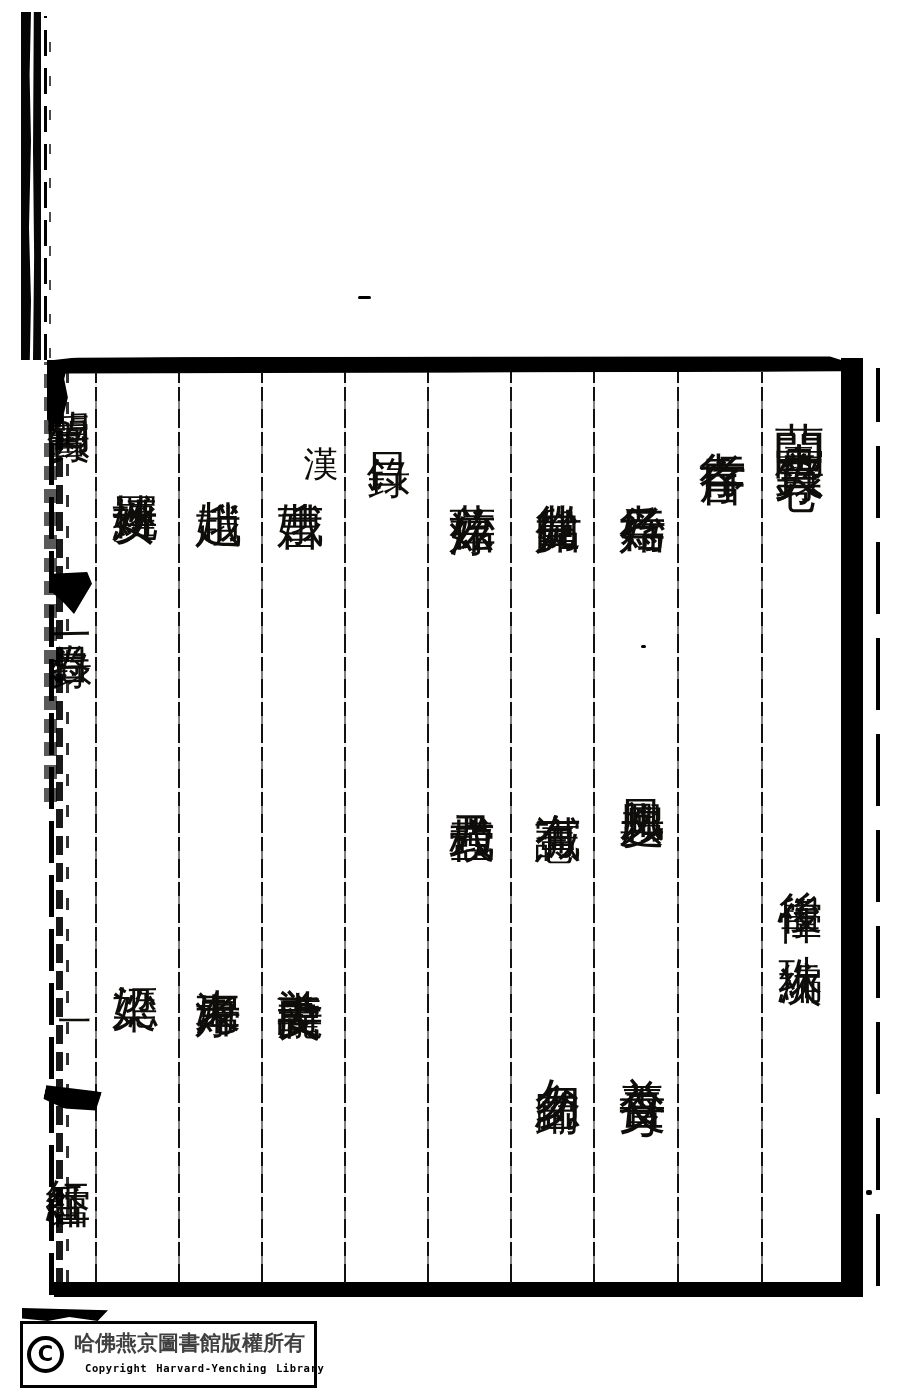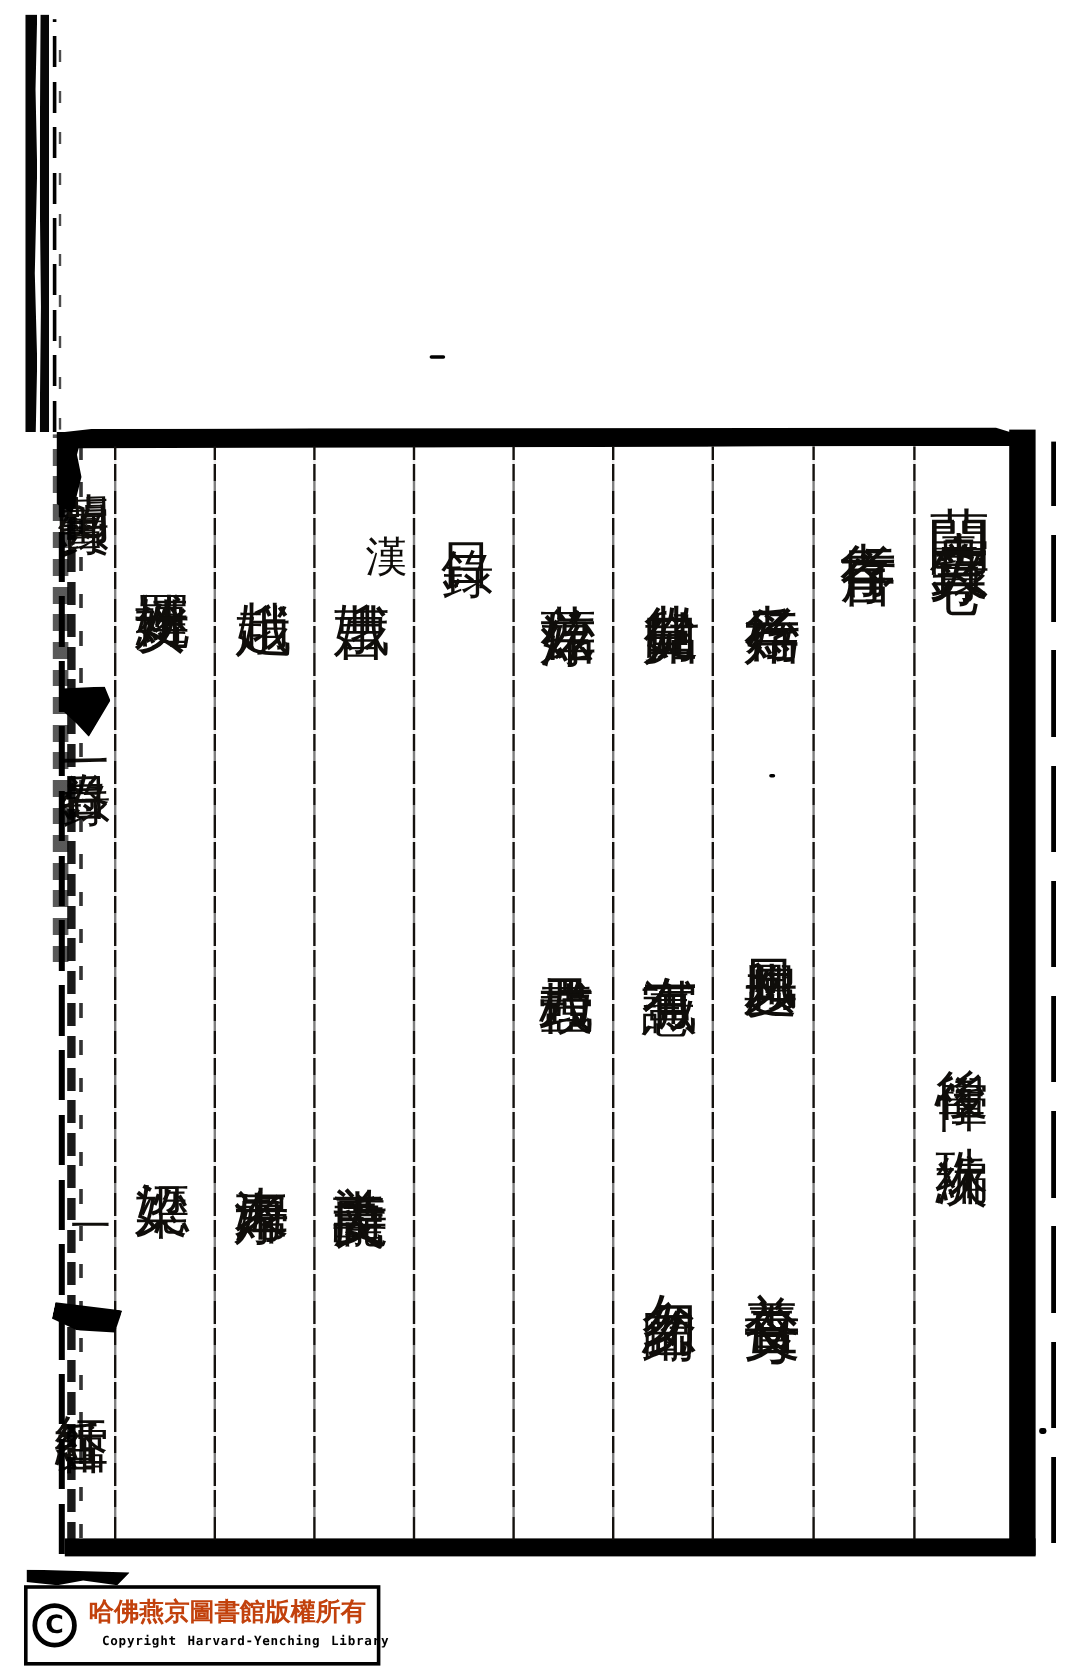--- a/index.html
+++ b/index.html
@@ -85,21 +85,21 @@
   
   .stamp-smudge{ position:absolute; left:22px; top:1308px; width:86px; height:13px; background:#000;
                  clip-path:polygon(0 0,100% 18%,88% 100%,55% 70%,30% 100%,0 80%); }
   .stamp-box{ position:absolute; left:20px; top:1321px; width:297px; height:67px;
               border:3px solid #000; background:#fff; }
   .cc-circle{ position:absolute; left:27px; top:1336px; width:37px; height:37px;
               border:4px solid #000; border-radius:50%; display:flex; align-items:center; justify-content:center; }
   .cc-letter{ font-family:"DejaVu Sans","Liberation Sans",sans-serif; font-weight:bold;
               font-size:21px; color:#000; transform:translateY(-1px); }
   .stamp-cjk{ position:absolute; left:74px; top:1329px; font-size:21px; letter-spacing:0;
-              color:#c2410c; font-family:"DejaVu Serif","Liberation Serif",serif; font-weight:bold; }
+              color:#404040; font-family:"DejaVu Serif","Liberation Serif",serif; font-weight:bold; }
   .stamp-latin{ position:absolute; left:85px; top:1362px; font-size:10.5px; letter-spacing:.6px;
                 word-spacing:2px; color:#000; font-family:"DejaVu Sans Mono","Liberation Mono",monospace;
                 font-weight:bold; }
 </style>
 </head>
 <body>
 
 <div id="page">
 
   <div class="strip-a"></div>

